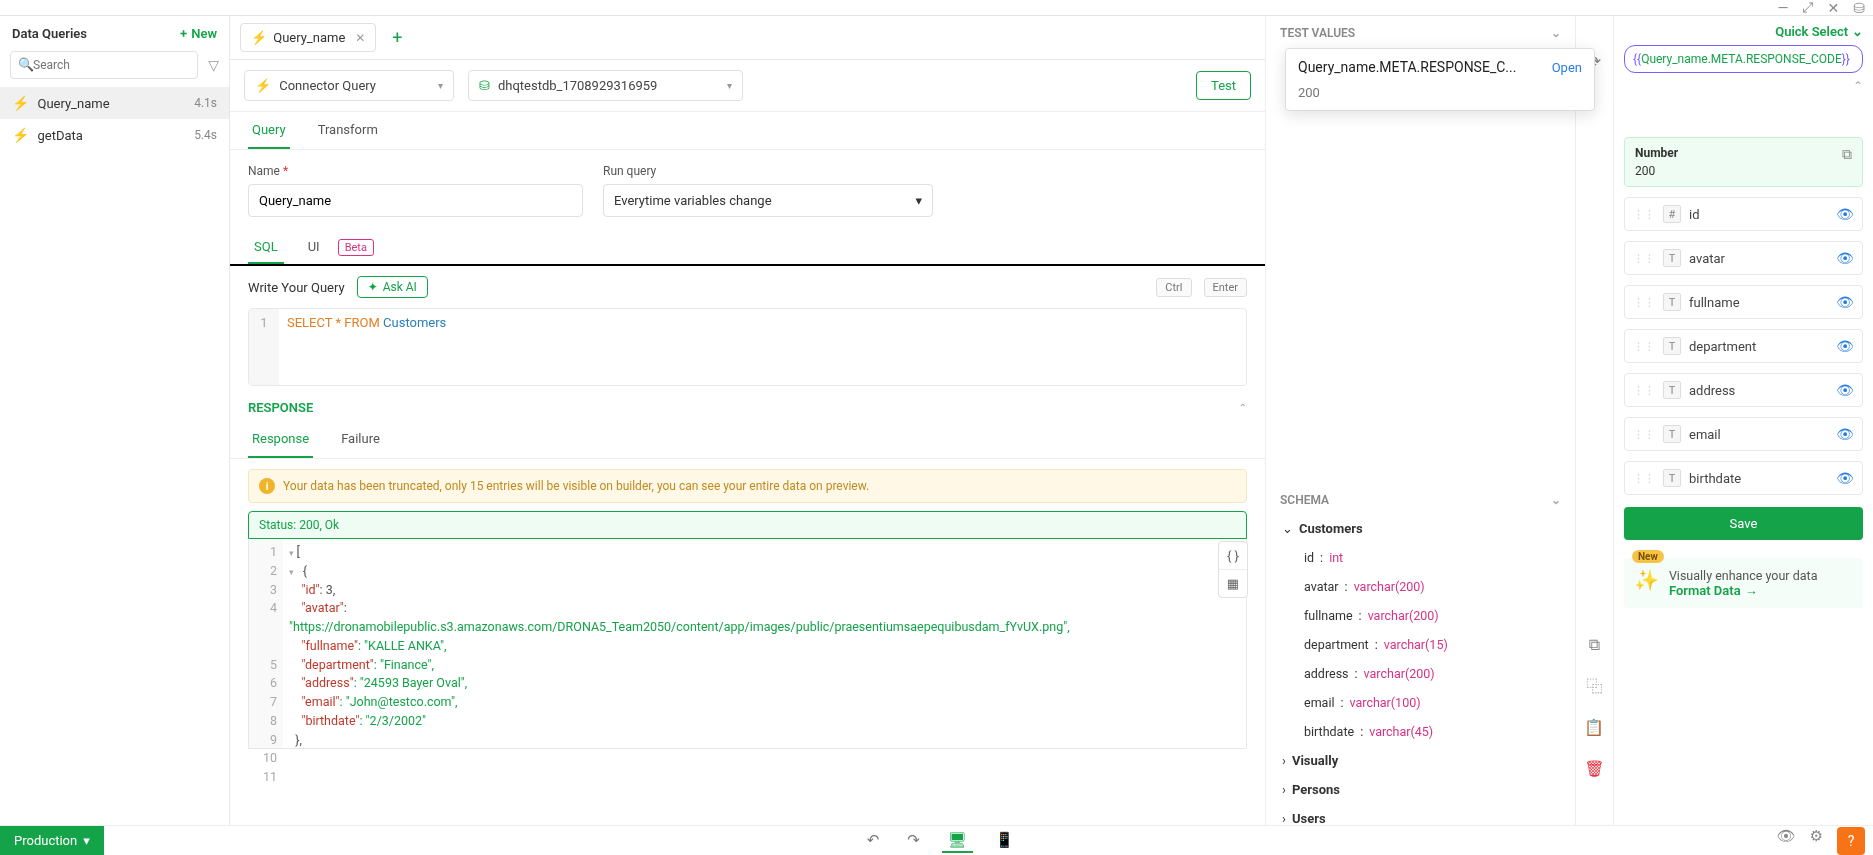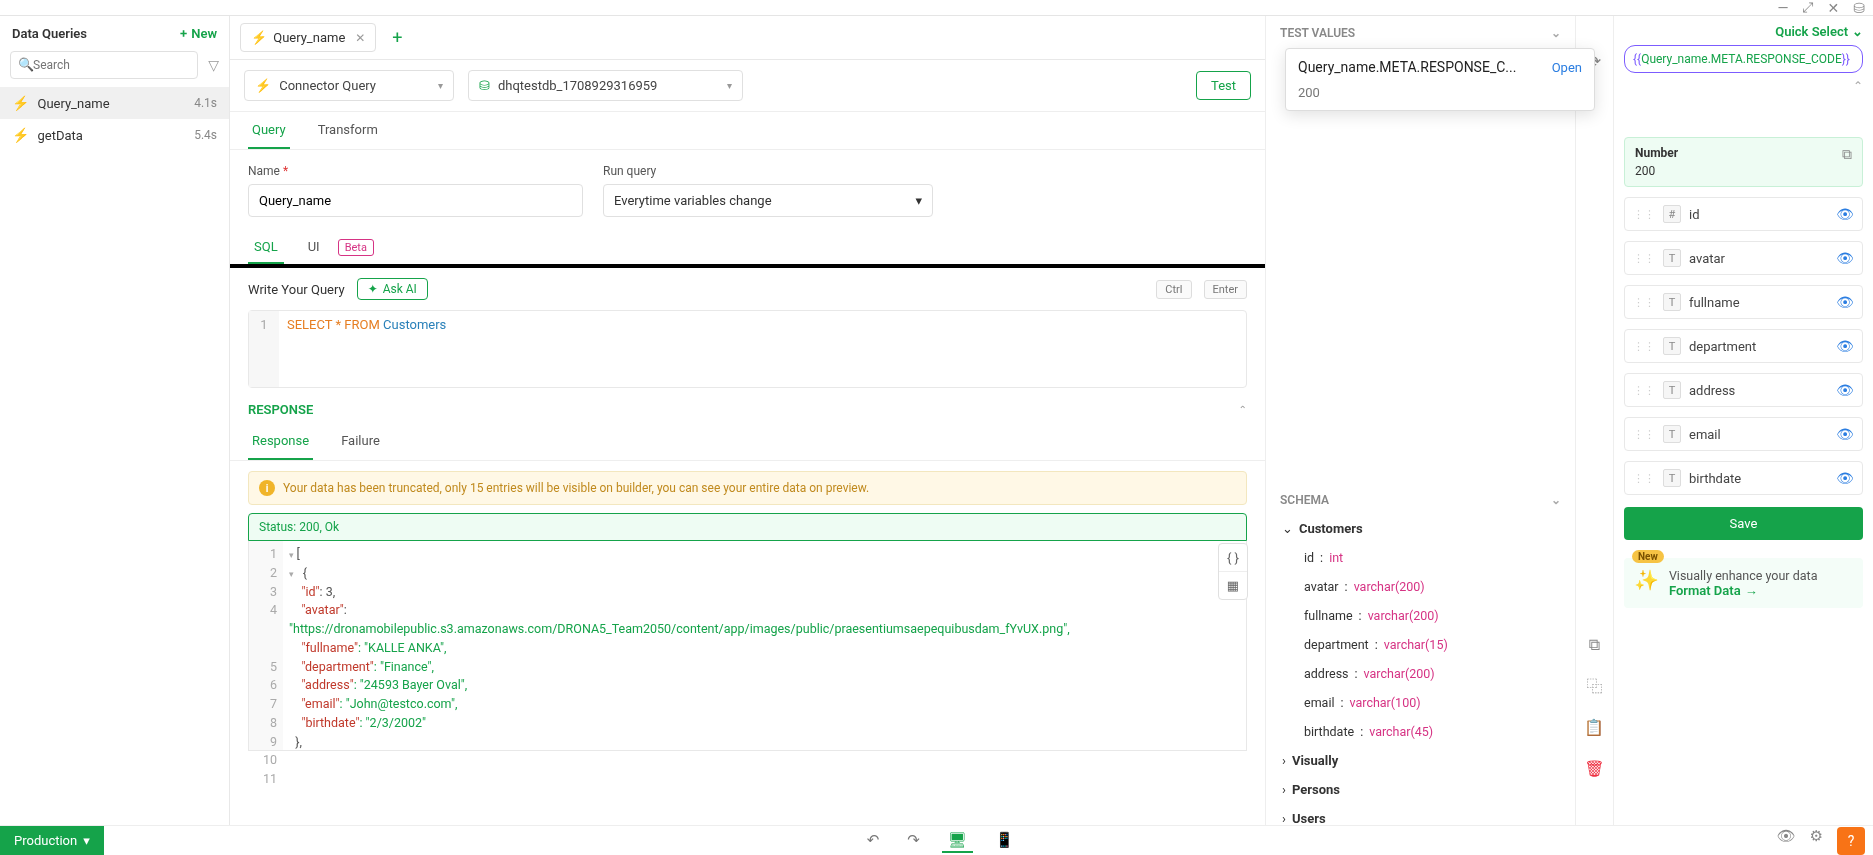--- a/index.html
+++ b/index.html
@@ -39,21 +39,21 @@
   .test-btn{ border:1px solid #15a34a; color:#15a34a; background:#fff; padding:6px 14px; border-radius:4px; font-size:13px; cursor:pointer;}
   .qt-tabs{ display:flex; gap:24px; padding:0 18px; border-bottom:1px solid #eee;}
   .qt-tab{ padding:10px 4px; font-size:13px; color:#555; cursor:pointer; border-bottom:2px solid transparent;}
   .qt-tab.active{ color:#15a34a; border-bottom-color:#15a34a;}
   .form-area{ padding:14px 18px; display:flex; gap:20px;}
   .fcol{ display:flex; flex-direction:column; gap:6px;}
   .flabel{ font-size:12px; color:#555;}
   .req{ color:#d33;}
   .finput{ border:1px solid #e0e0e0; border-radius:4px; padding:8px 10px; font-size:13px; width:335px;}
   .fsel{ border:1px solid #e0e0e0; border-radius:4px; padding:8px 10px; font-size:13px; width:330px; display:flex; justify-content:space-between; align-items:center;}
-  .sql-tabs{ display:flex; align-items:center; gap:18px; padding:0 18px; border-bottom:4px solid #000000;}
+  .sql-tabs{ display:flex; align-items:center; gap:18px; padding:0 18px; border-bottom:2px solid #000000;}
   .sql-tab{ padding:8px 6px; font-size:13px; color:#555; cursor:pointer; border-bottom:2px solid transparent;}
   .sql-tab.active{ color:#15a34a; border-bottom-color:#15a34a;}
   .beta{ border:1px solid #d63384; color:#d63384; font-size:11px; padding:1px 6px; border-radius:3px; margin-left:-6px;}
   .write-row{ display:flex; align-items:center; padding:10px 18px; gap:12px;}
   .askai{ border:1px solid #15a34a; color:#15a34a; padding:3px 10px; border-radius:4px; font-size:12px; display:flex; align-items:center; gap:5px; cursor:pointer;}
   .kbd{ border:1px solid #ddd; border-radius:3px; padding:2px 8px; font-size:11px; color:#777; background:#fafafa;}
   .editor{ margin:0 18px; border:1px solid #e8e8e8; border-radius:4px; height:78px; display:flex; font-family:Consolas,monospace; font-size:13px;}
   .gutter{ width:30px; background:#f7f7f7; color:#aaa; text-align:center; padding-top:6px;}
   .codeline{ padding:6px 8px;}
   .kw{ color:#e67e22;text-align:right;}

